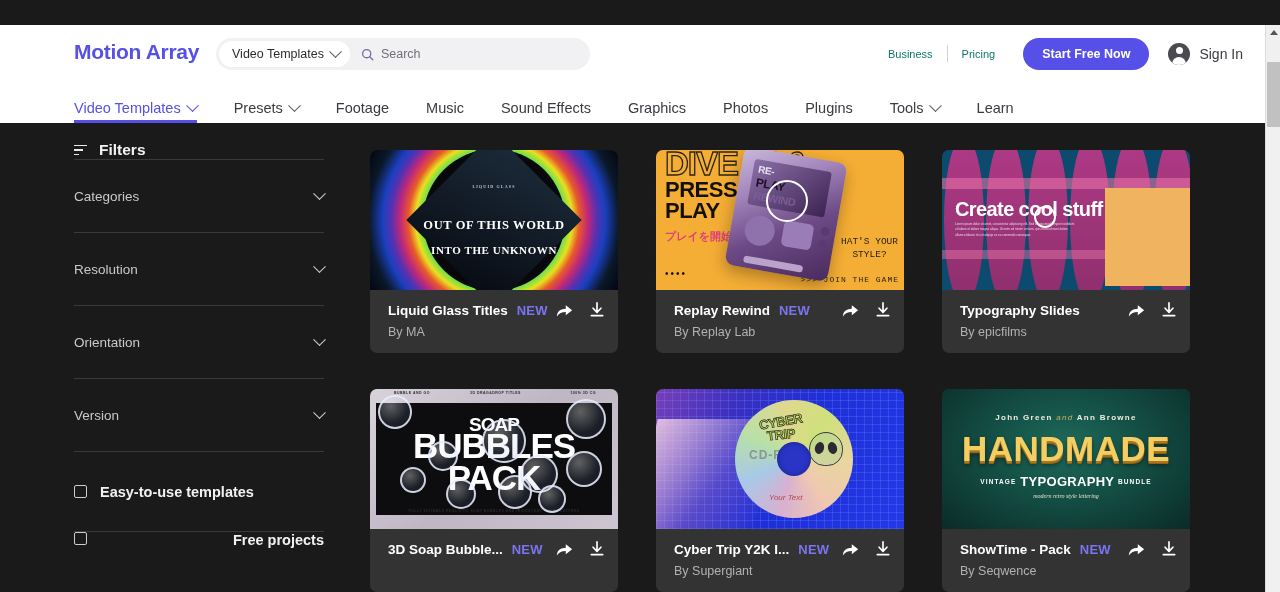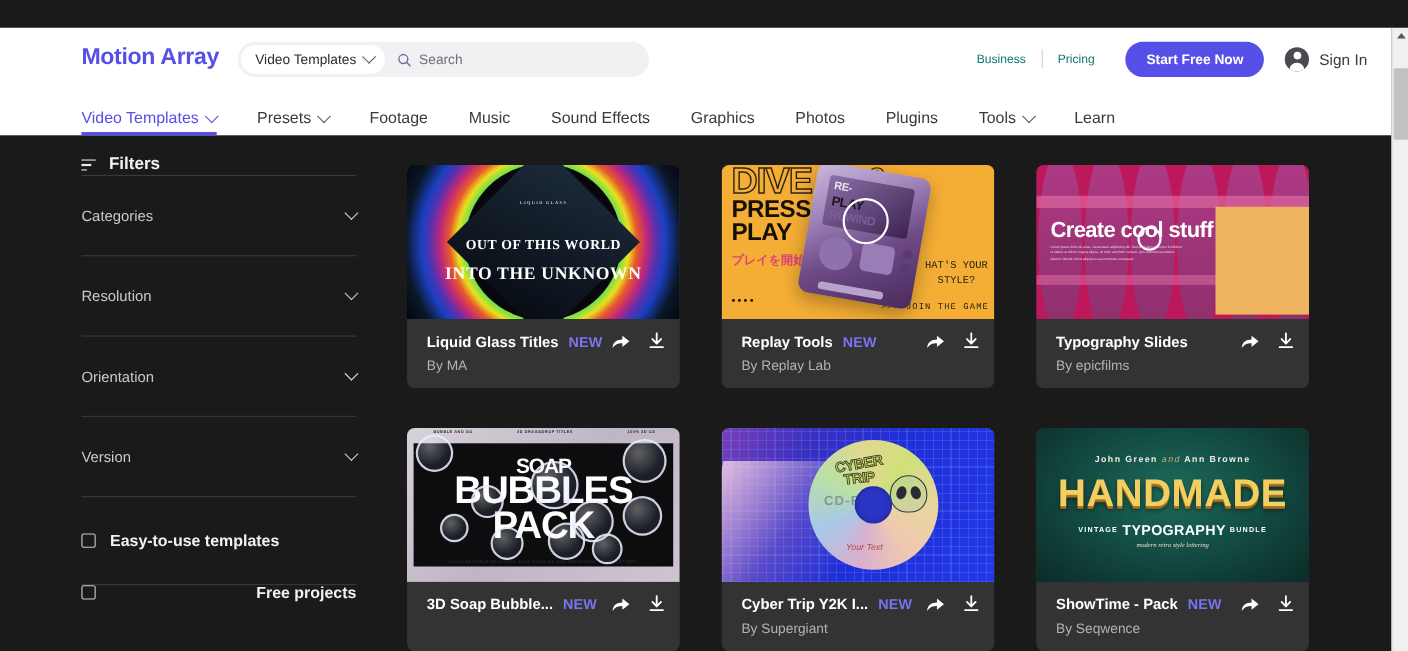--- a/index.html
+++ b/index.html
@@ -251,21 +251,21 @@
     transform: translate(-50%,-50%) rotate(45deg);
   }
   .lg-ring {
     position:absolute; left:50%; top:50%;
     width: 142px; height: 142px; border-radius: 50%;
     transform: translate(-50%,-50%);
     background: #07070c;
   }
   .lg-tiny { font-size: 4px; color:#c6c6d2; letter-spacing:1.2px; font-weight:bold; }
   .lg-t1 { font-size: 12.5px; font-weight: bold; color:#fff; letter-spacing:0.6px; }
-  .lg-t2 { font-size: 16px; font-weight: bold; color:#fff; letter-spacing:0.6px; }
+  .lg-t2 { font-size: 11px; font-weight: bold; color:#fff; letter-spacing:0.6px; }
 
   
   .rr-bg { background:#f5ae35; }
   .rr-outline {
     position:absolute; left:9px; top:-5px;
     font-size: 33px; font-weight:bold;
     color: transparent;
     -webkit-text-stroke: 1.3px #2a2414;
     letter-spacing: -1px;
     font-family: "Liberation Sans", sans-serif;
@@ -292,21 +292,21 @@
   .rr-scr-t2 { position:absolute; left:5px; top:16px; font-size:12px; font-weight:bold; color:#1c1024; letter-spacing:-0.4px;}
   .rr-scr-t3 { position:absolute; left:5px; top:30px; font-size:11px; font-weight:bold; color:#7b5c96; letter-spacing:-0.4px;}
   .rr-dpad { position:absolute; left:14px; top:66px; width:30px; height:30px; border-radius:50%; background:#8f72ab; }
   .rr-pad2 { position:absolute; left:52px; top:66px; width:30px; height:26px; border-radius:5px; background:#9a7cb6; }
   .rr-btn1 { position:absolute; right:6px; top:66px; width:9px; height:9px; border-radius:50%; background:#5b3a73;}
   .rr-btn2 { position:absolute; right:6px; top:79px; width:9px; height:9px; border-radius:50%; background:#5b3a73;}
   .rr-grill { position:absolute; left:18px; bottom:5px; width:60px; height:7px; border-radius:3px; background:#b9a3cb;}
   .rr-circ { position:absolute; left:110px; top:30px; width:42px; height:42px; border-radius:50%; border:2.2px solid #fff; }
 
   
-  .ts-bg { background:#be185d; }
+  .ts-bg { background:#0c4a6e; }
   .ts-ell { position:absolute; top:-14px; width:40px; height:168px; border-radius:50%; background: linear-gradient(180deg,#b03a86,#8d2f6c); }
   .ts-band1 { position:absolute; left:0; right:0; top:28px; height:11px; background: rgba(236,120,170,.55); }
   .ts-band2 { position:absolute; left:0; width:200px; top:100px; height:9px; background: rgba(236,120,170,.45); }
   .ts-rect { position:absolute; right:0; top:38px; width:85px; height:98px; background:#f0b35f; }
   .ts-h { position:absolute; left:13px; top:48px; font-size:20px; font-weight:bold; color:#fff; letter-spacing:-0.6px;}
   .ts-o { position:absolute; left:92px; top:56px; width:22px; height:22px; border-radius:50%; border:2px solid #fff;}
   .ts-p { position:absolute; left:13px; top:72px; width:120px; font-size:3px; color:#e7d5e2; line-height:1.8;}
 
   
   .sb-bg { background: linear-gradient(135deg,#d8d2da,#bfb6c4 50%,#cdc5d0); }
@@ -552,21 +552,21 @@
           <div class="rr-btn1"></div>
           <div class="rr-btn2"></div>
           <div class="rr-grill"></div>
         </div>
         <div class="rr-circ"></div>
       </div>
           </div>
     <div class="card-info">
       <div class="card-title-row">
         <div class="card-title-left">
-          <span class="card-title">Replay Tools</span>
+          <span class="card-title">Replay Rewind</span>
           <span class="badge-new">NEW</span>
         </div>
         <div class="card-icons">
           <span class="icon-btn">
             <svg width="17" height="15" viewBox="0 0 20 17">
               <path d="M1 15.5 C1.5 8.5 6 6.5 11.5 6.3 L11.5 2.2 L19 8.3 L11.5 14.2 L11.5 10.2 C6.8 10.2 3.4 11.6 1 15.5 Z" fill="#ffffff"></path>
             </svg>
           </span>
           <span class="icon-btn">
             <svg width="16" height="16" viewBox="0 0 18 18">

